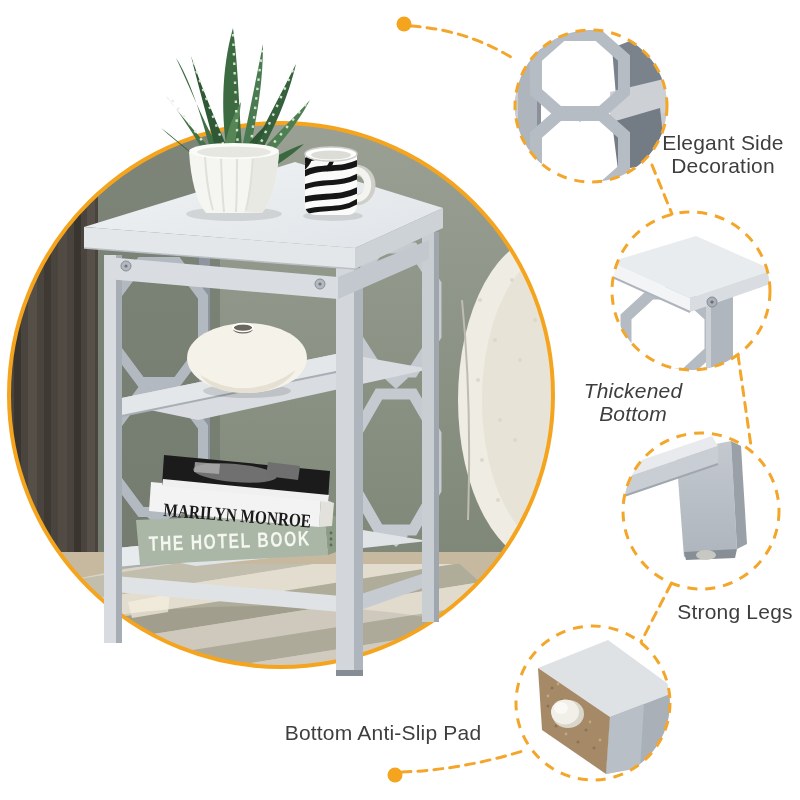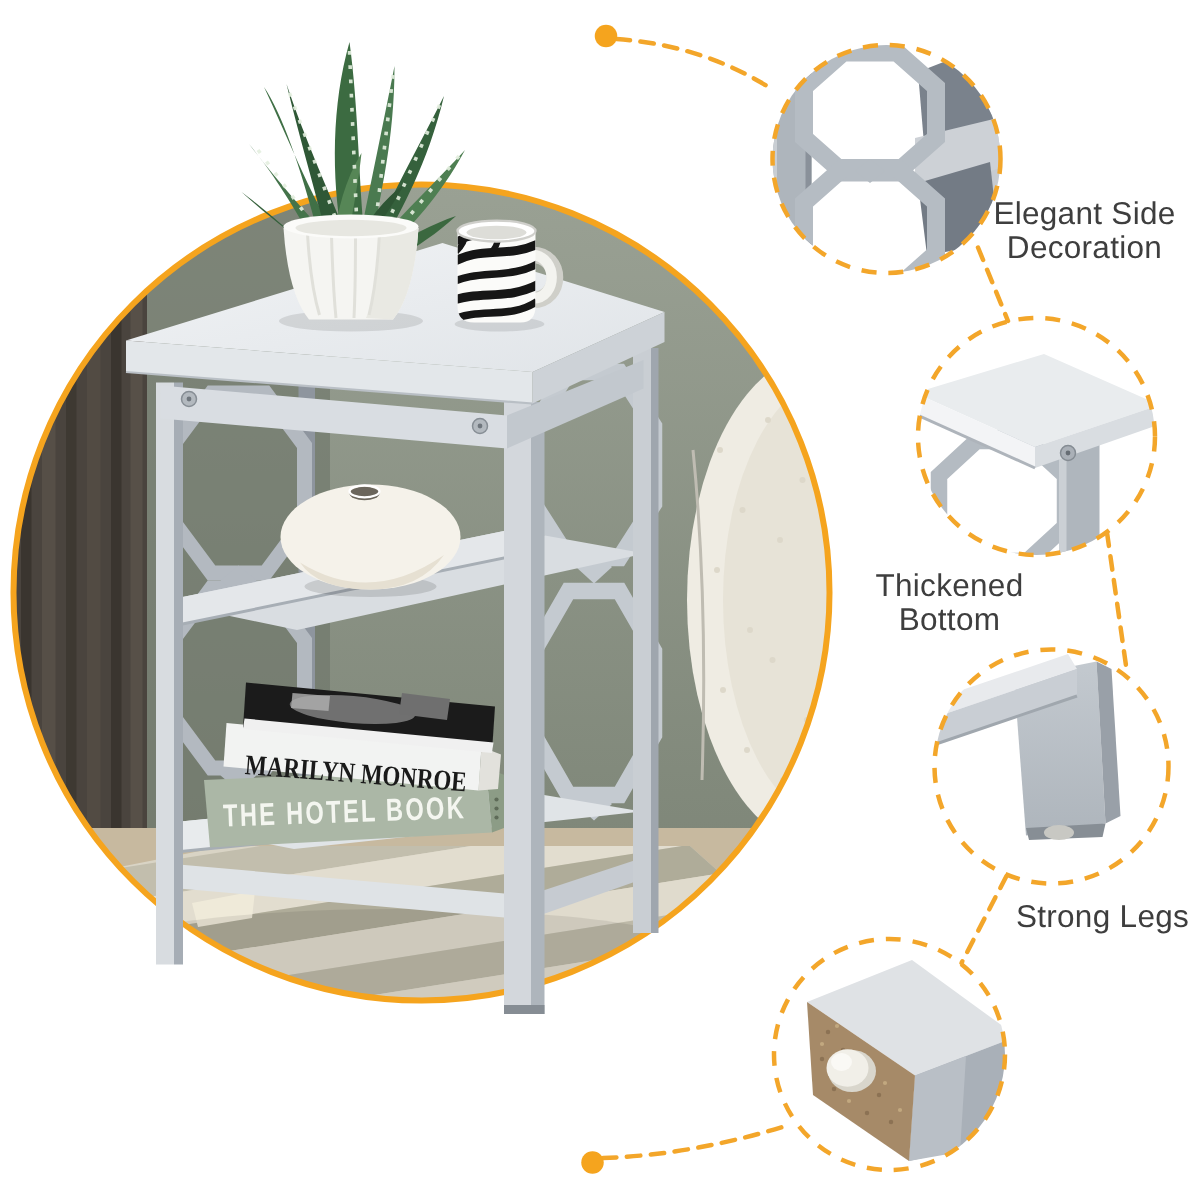--- a/index.html
+++ b/index.html
@@ -3,21 +3,21 @@
 <meta charset="utf-8">
 <style>
   html,body{margin:0;padding:0;background:#ffffff;}
   #stage{position:relative;width:800px;height:800px;background:#ffffff;overflow:hidden;
          font-family:"Liberation Sans", sans-serif;}
   #scene{position:absolute;left:0;top:0;}
   .callout-label{position:absolute;color:#3e3e3e;font-size:21px;line-height:23px;
                  text-align:center;font-weight:400;letter-spacing:0.2px;}
   .callout-label span{display:block;}
   #label-elegant{left:643px;top:131px;width:160px;}
-  #label-thickened{left:553px;top:379px;width:160px;}
+  #label-thickened{left:553px;top:379px;width:160px;font-style:italic;}
   #label-strong{left:655px;top:600px;width:160px;}
   #label-pad{left:263px;top:721px;width:240px;}
   .spine-serif{font-family:"Liberation Serif", serif;font-weight:bold;}
   .spine-sans{font-family:"Liberation Sans", sans-serif;font-weight:bold;letter-spacing:2px;}
 </style>
 </head>
 <body>
 
 <div id="stage">
 <svg id="scene" width="800" height="800" viewBox="0 0 800 800">
@@ -370,13 +370,16 @@
     <span>Elegant Side</span>
     <span>Decoration</span>
   </div>
   <div class="callout-label" id="label-thickened">
     <span>Thickened</span>
     <span>Bottom</span>
   </div>
   <div class="callout-label" id="label-strong">
     <span>Strong Legs</span>
   </div>
+  <div class="callout-label" id="label-pad">
+    <span>Bottom Anti-Slip Pad</span>
+  </div>
 </div>
 
 </body></html>

